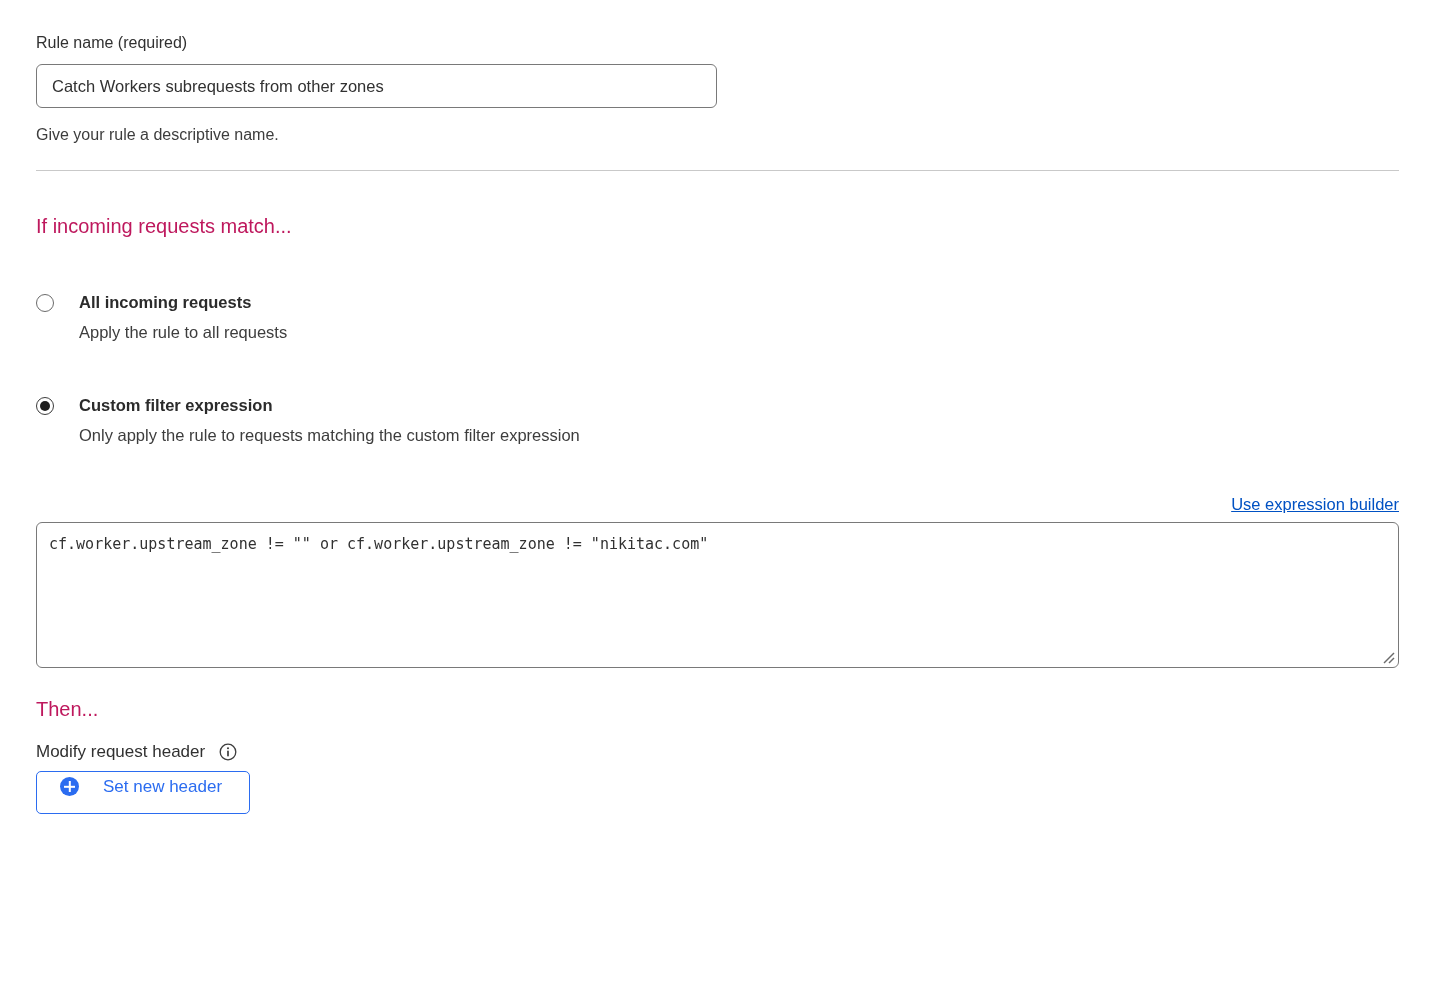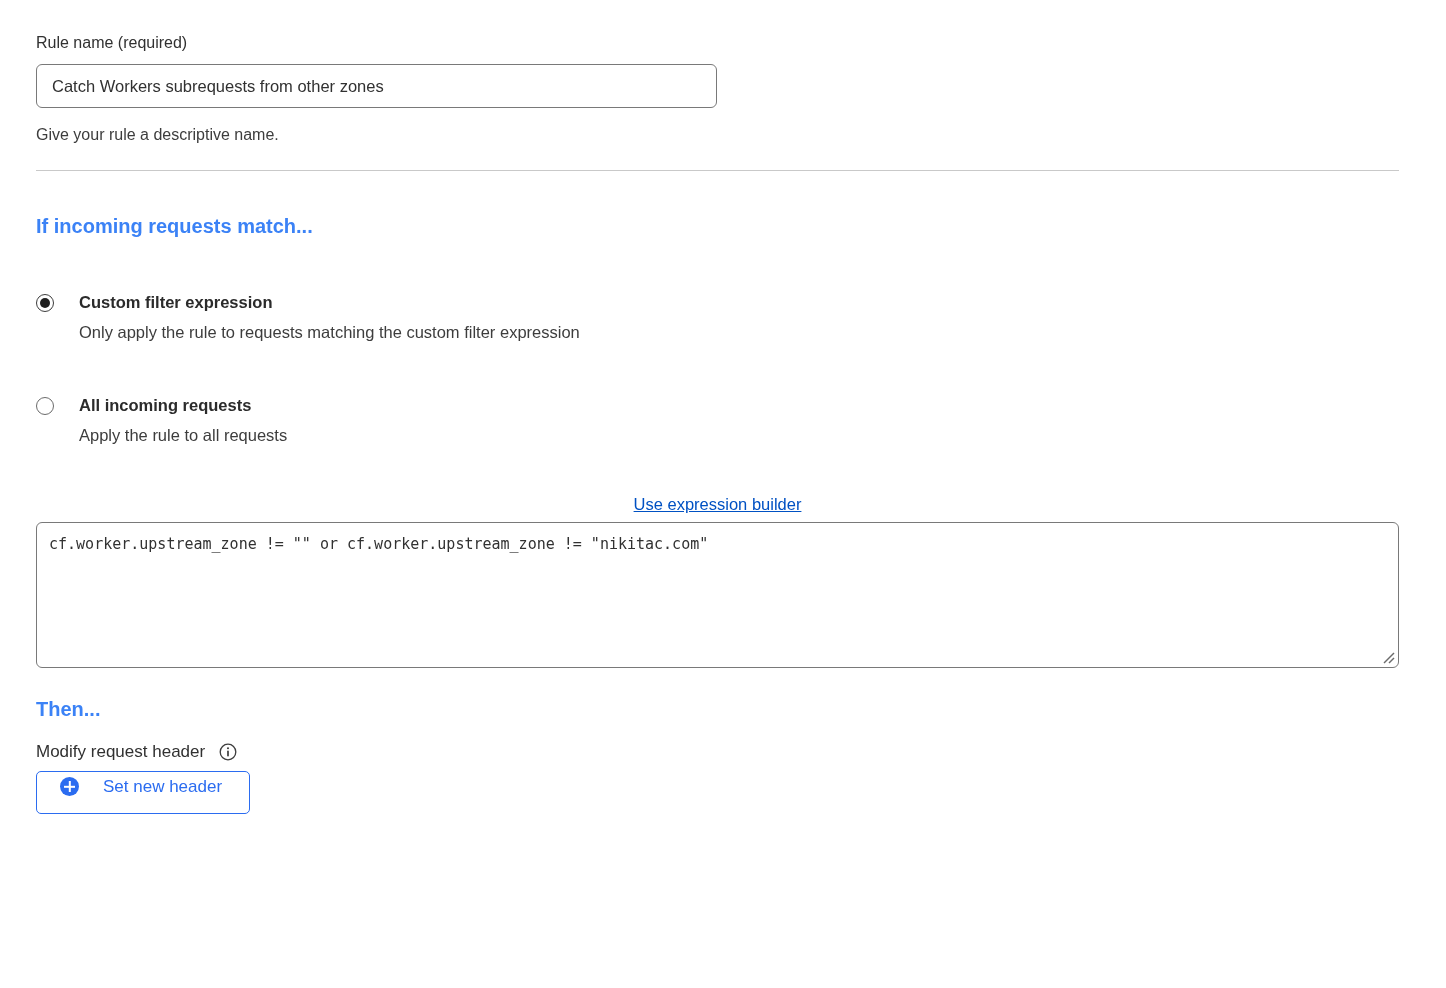--- a/index.html
+++ b/index.html
@@ -45,22 +45,22 @@
     margin-top: 26px;
     border: none;
     border-top: 1px solid #c9c9c9;
     height: 0;
   }
 
   
   .section-heading {
     margin-top: 44px;
     font-size: 20px;
-    font-weight: bold;
-    color: #3b82f6;
+    font-weight: normal;
+    color: #be185d;
   }
   .radio-group { margin-top: 55px; }
   .radio-option {
     display: flex;
     align-items: flex-start;
     cursor: pointer;
   }
   .radio-option + .radio-option { margin-top: 54px; }
   .radio-circle {
     flex: 0 0 auto;
@@ -89,21 +89,21 @@
     color: #2b2b2b;
   }
   .radio-desc {
     margin-top: 11px;
     font-size: 16.5px;
     color: #3d3d3d;
   }
 
   .builder-link-row {
     margin-top: 50px;
-    text-align: center;
+    text-align: right;
   }
   .builder-link {
     font-size: 16.5px;
     color: #0051c3;
     text-decoration: underline;
     cursor: pointer;
   }
 
   .expression-wrap {
     position: relative;
@@ -284,31 +284,31 @@
   <input class="rule-name-input" type="text" value="Catch Workers subrequests from other zones" style="">
   <div class="field-help">Give your rule a descriptive name.</div>
 
   <hr class="divider">
 
   
   <div class="section-heading">If incoming requests match...</div>
 
   <div class="radio-group">
     <div class="radio-option">
+      <span class="radio-circle"></span>
+      <span class="radio-texts">
+        <div class="radio-label">All incoming requests</div>
+        <div class="radio-desc">Apply the rule to all requests</div>
+      </span>
+    </div>
+    <div class="radio-option">
       <span class="radio-circle checked"></span>
       <span class="radio-texts">
         <div class="radio-label">Custom filter expression</div>
         <div class="radio-desc">Only apply the rule to requests matching the custom filter expression</div>
-      </span>
-    </div>
-    <div class="radio-option">
-      <span class="radio-circle"></span>
-      <span class="radio-texts">
-        <div class="radio-label">All incoming requests</div>
-        <div class="radio-desc">Apply the rule to all requests</div>
       </span>
     </div>
   </div>
 
   <div class="builder-link-row">
     <a class="builder-link">Use expression builder</a>
   </div>
 
   <div class="expression-wrap">
     <textarea class="expression-area" spellcheck="false" style="">cf.worker.upstream_zone != "" or cf.worker.upstream_zone != "nikitac.com"</textarea>

